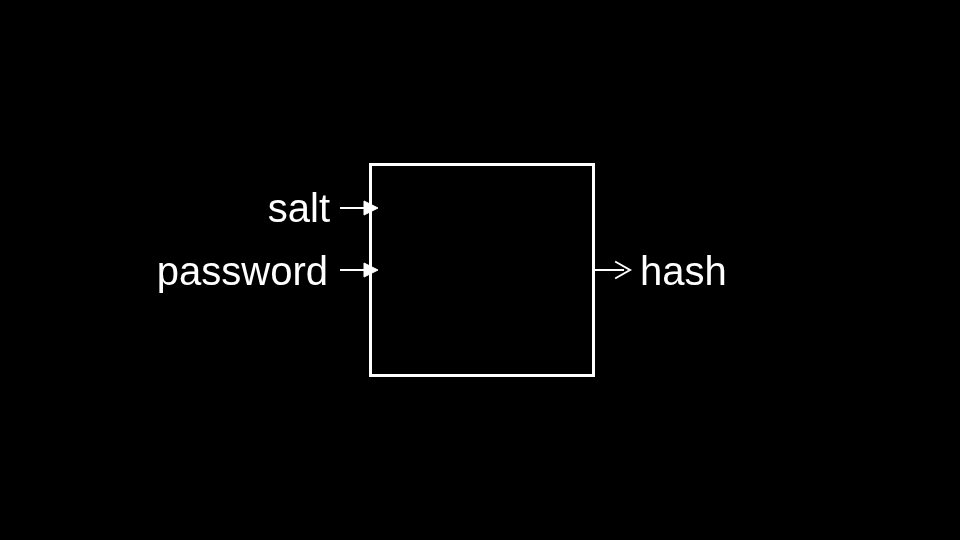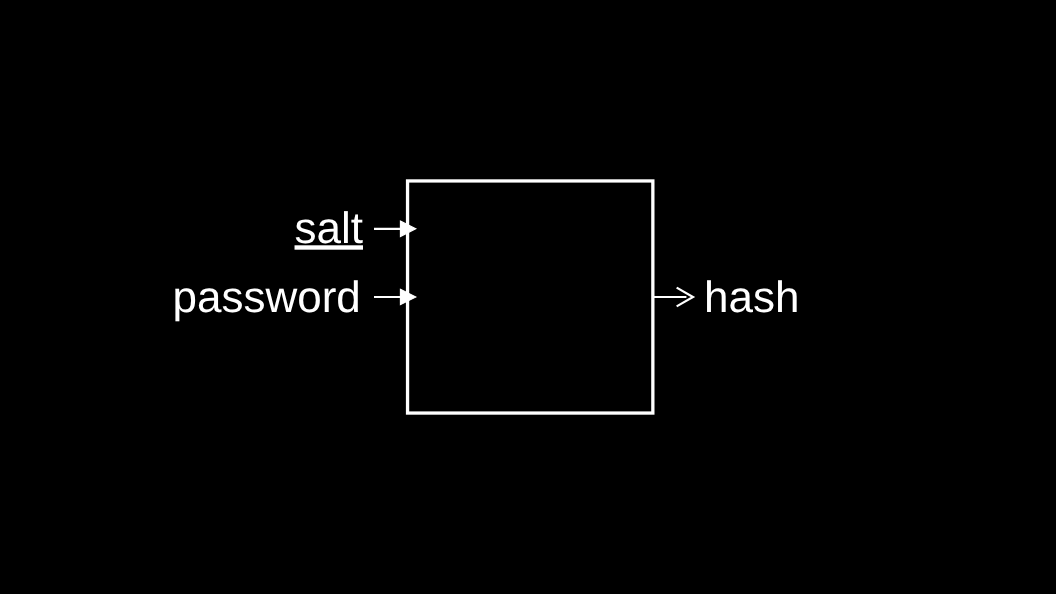--- a/index.html
+++ b/index.html
@@ -34,21 +34,20 @@
     font-size: 40px;
     font-weight: 400;
     line-height: 40px;
     white-space: nowrap;
     letter-spacing: 0px;
   }
   #label-salt {
     right: 630px;      
     top: 188px;
     text-align: right;
-    text-decoration: underline;
   }
   #label-password {
     right: 632px;      
     top: 251px;
     text-align: center;
   }
   #label-hash {
     left: 640px;
     top: 251px;
     text-align: left;

